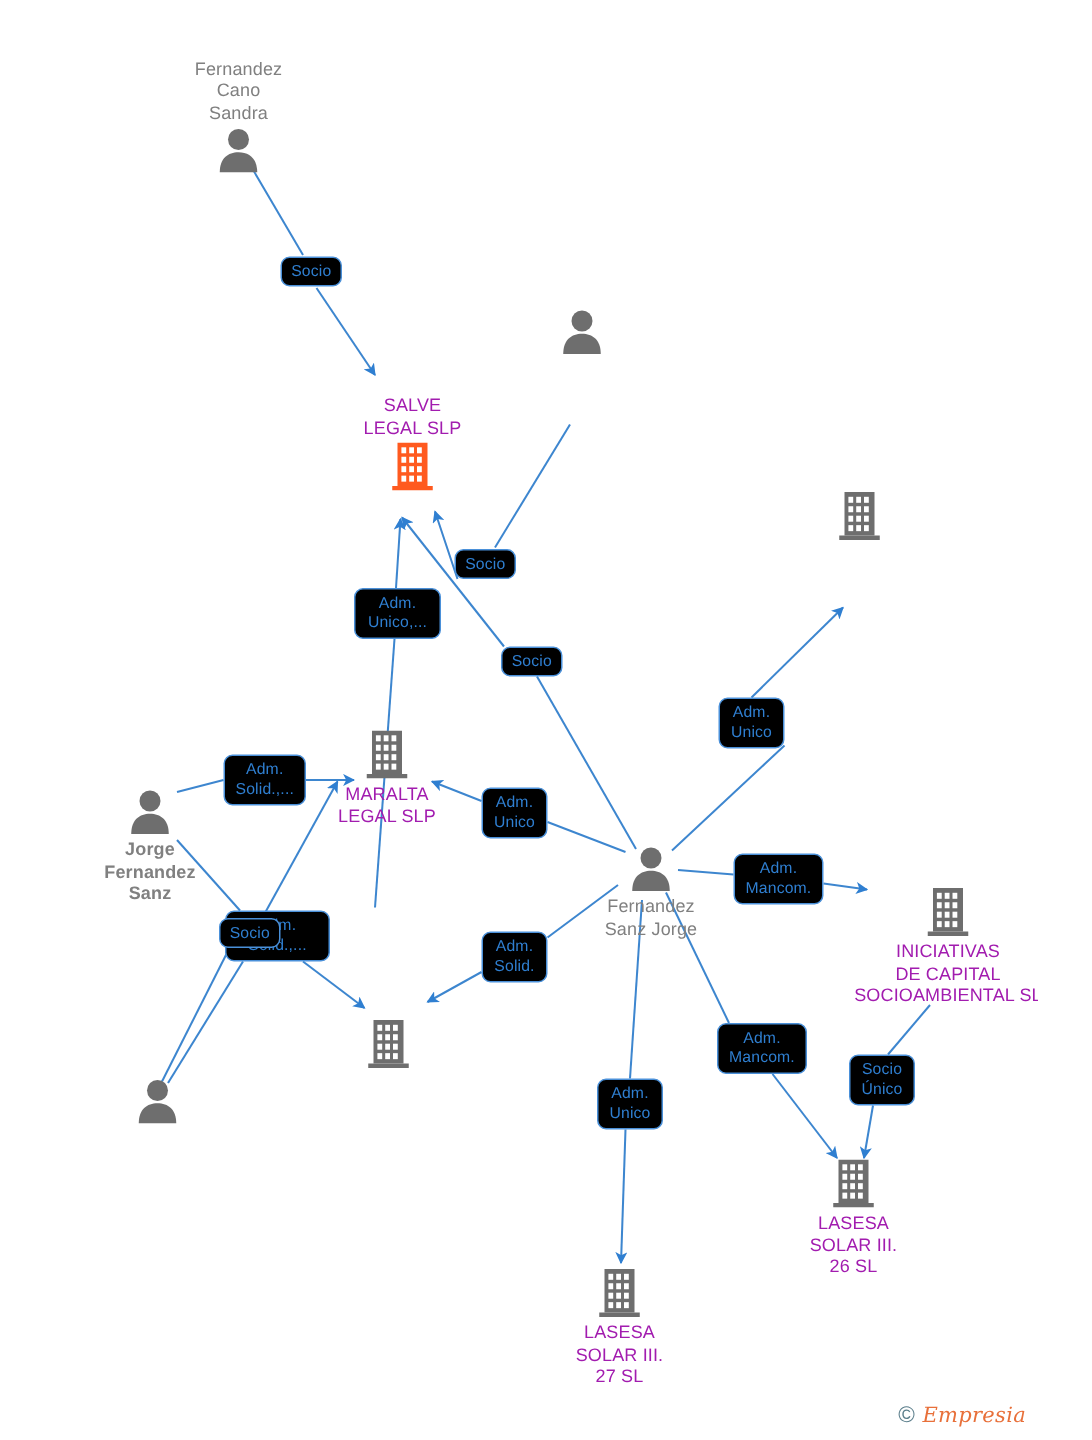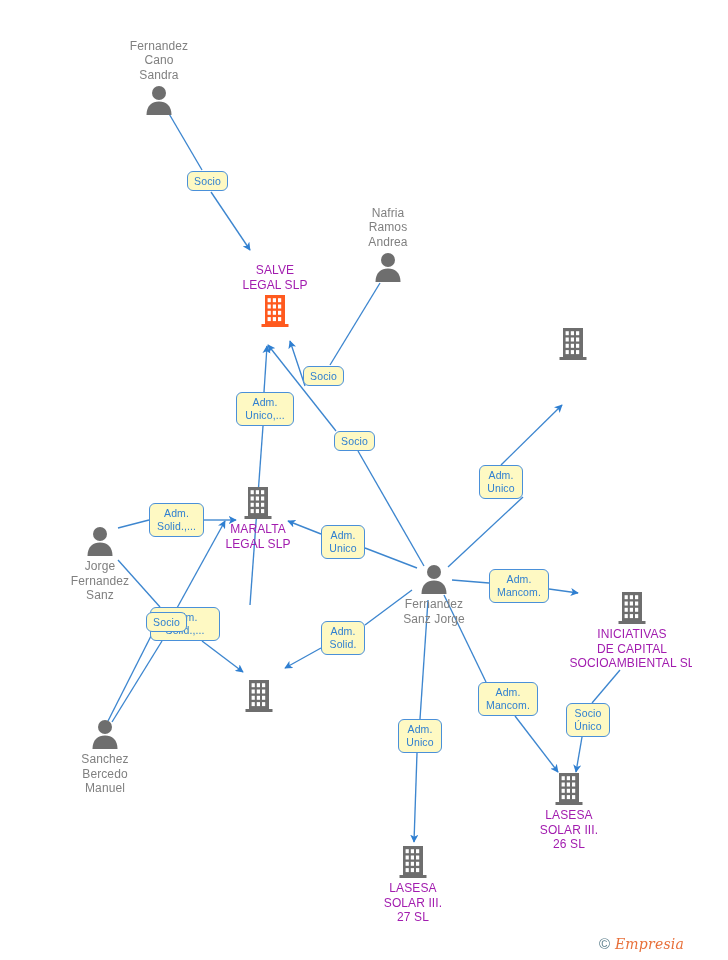--- a/index.html
+++ b/index.html
@@ -49,21 +49,21 @@
   }
   .node.person .label {
     color: #808080;
   }
   .node.label-above .label { margin-bottom: 3px; }
   .node.label-below .label { margin-top: 3px; }
 
   .edge-label {
     position: absolute;
     box-sizing: border-box;
-    background: #fef9c3;
+    background: #000000;
     border: 1.3px solid #4a90d9;
     border-radius: 6px;
     color: #2f7fd1;
     font-size: 10.5px;
     line-height: 12.5px;
     text-align: center;
     padding: 3px 4px 3px 4px;
     white-space: pre-line;
     letter-spacing: 0.1px;
   }
@@ -170,23 +170,20 @@
             <rect x="17" y="9.5" width="3.2" height="4.0" fill="#ffffff"></rect>
             <rect x="6.6" y="15.8" width="3.2" height="4.0" fill="#ffffff"></rect>
             <rect x="11.8" y="15.8" width="3.2" height="4.0" fill="#ffffff"></rect>
             <rect x="17" y="15.8" width="3.2" height="4.0" fill="#ffffff"></rect>
             <rect x="6.6" y="22.099999999999998" width="3.2" height="4.0" fill="#ffffff"></rect>
             <rect x="11.8" y="22.099999999999998" width="3.2" height="4.0" fill="#ffffff"></rect>
             <rect x="17" y="22.099999999999998" width="3.2" height="4.0" fill="#ffffff"></rect>
           </svg></span>
       </div>
       <div class="node person label-above" style="left: 388px; top: 205.5px;">
-        <span class="label">Nafria
-Ramos
-Andrea</span>
         <span class="glyph"><svg width="28" height="30" viewBox="0 0 28 30" aria-hidden="true">
             <circle cx="14" cy="8" r="7" fill="#6e6e6e"></circle>
             <path d="M1.5 30 C1.5 20.5 7 16.5 14 16.5 C21 16.5 26.5 20.5 26.5 30 Z" fill="#6e6e6e"></path>
           </svg></span>
       </div>
       <div class="node company label-above" style="left: 573px; top: 327.5px;">
         <span class="glyph"><svg width="28" height="32" viewBox="0 0 28 32" aria-hidden="true">
             <rect x="4" y="0" width="20" height="29" fill="#6e6e6e"></rect>
             <rect x="0.5" y="29" width="27" height="3" fill="#6e6e6e"></rect>
             <rect x="6.6" y="3.2" width="3.2" height="4.0" fill="#ffffff"></rect>
@@ -216,37 +213,34 @@
             <rect x="6.6" y="15.8" width="3.2" height="4.0" fill="#ffffff"></rect>
             <rect x="11.8" y="15.8" width="3.2" height="4.0" fill="#ffffff"></rect>
             <rect x="17" y="15.8" width="3.2" height="4.0" fill="#ffffff"></rect>
             <rect x="6.6" y="22.099999999999998" width="3.2" height="4.0" fill="#ffffff"></rect>
             <rect x="11.8" y="22.099999999999998" width="3.2" height="4.0" fill="#ffffff"></rect>
             <rect x="17" y="22.099999999999998" width="3.2" height="4.0" fill="#ffffff"></rect>
           </svg></span>
         <span class="label">MARALTA
 LEGAL  SLP</span>
       </div>
-      <div class="node person label-below" style="left: 100px; top: 526px;">
+      <div class="node person label-below" style="left: 100px; top: 526px; font-weight: bold;">
         <span class="glyph"><svg width="28" height="30" viewBox="0 0 28 30" aria-hidden="true">
             <circle cx="14" cy="8" r="7" fill="#6e6e6e"></circle>
             <path d="M1.5 30 C1.5 20.5 7 16.5 14 16.5 C21 16.5 26.5 20.5 26.5 30 Z" fill="#6e6e6e"></path>
           </svg></span>
         <span class="label">Jorge
 Fernandez
 Sanz</span>
       </div>
       <div class="node person label-below" style="left: 105px; top: 719px;">
         <span class="glyph"><svg width="28" height="30" viewBox="0 0 28 30" aria-hidden="true">
             <circle cx="14" cy="8" r="7" fill="#6e6e6e"></circle>
             <path d="M1.5 30 C1.5 20.5 7 16.5 14 16.5 C21 16.5 26.5 20.5 26.5 30 Z" fill="#6e6e6e"></path>
           </svg></span>
-        <span class="label">Sanchez
-Bercedo
-Manuel</span>
       </div>
       <div class="node person label-below" style="left: 434px; top: 564px;">
         <span class="glyph"><svg width="28" height="30" viewBox="0 0 28 30" aria-hidden="true">
             <circle cx="14" cy="8" r="7" fill="#6e6e6e"></circle>
             <path d="M1.5 30 C1.5 20.5 7 16.5 14 16.5 C21 16.5 26.5 20.5 26.5 30 Z" fill="#6e6e6e"></path>
           </svg></span>
         <span class="label">Fernandez
 Sanz Jorge</span>
       </div>
       <div class="node company label-below" style="left: 632px; top: 592px;">

